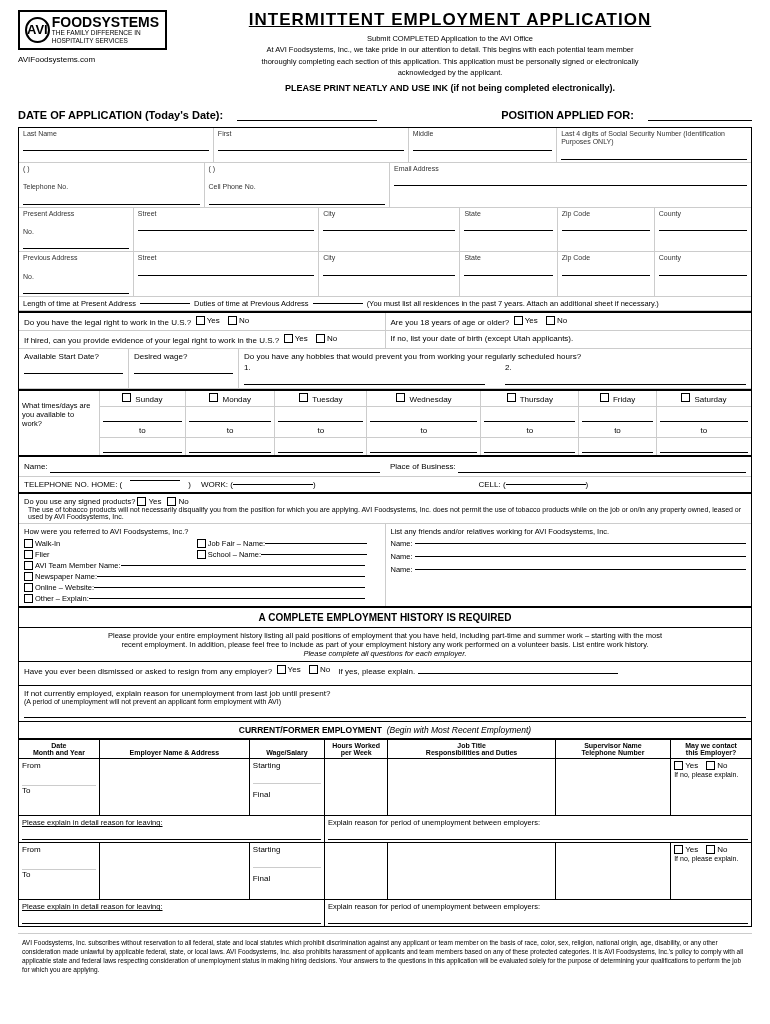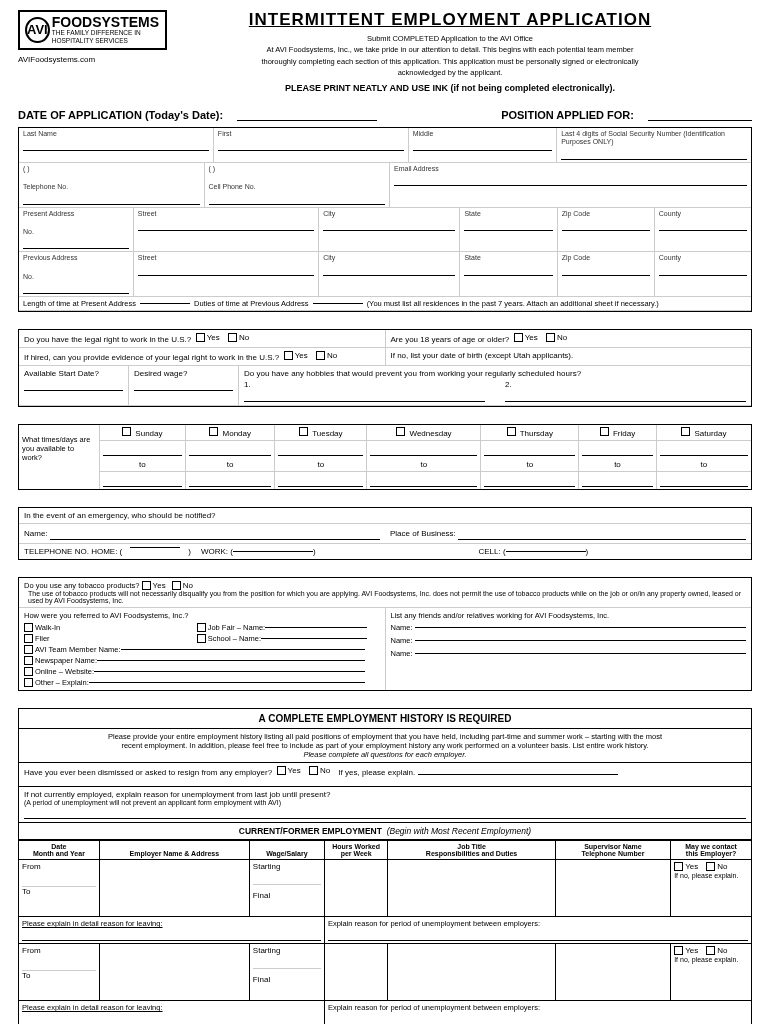--- a/index.html
+++ b/index.html
@@ -167,21 +167,21 @@
     }
     .disclaimer {
       font-size: 6.5px;
       line-height: 1.4;
       margin-top: 6px;
       padding: 4px;
       border-top: 1px solid #ccc;
     }
     .border-box {
       border: 1px solid #000;
-      margin-bottom: 17px;
+      margin-bottom: 0;
     }
     .full-line {
       border-bottom: 1px solid #000;
       display: block;
       height: 13px;
       width: 100%;
     }
     .logo-inner {
       display: flex;
       flex-direction: column;
@@ -508,23 +508,20 @@
           </td>
       <td style="border-top:1px solid #ccc;">
             <span class="full-line"></span>
           </td>
     </tr>
   </tbody>
     </table>
 </div>
 
 <div class="border-box">
-  <div style="padding:3px 5px;font-size:8px;border-bottom:1px solid #ccc;">
-    <span>In the event of an emergency, who should be notified?</span>
-  </div>
   <div style="display:flex;padding:3px 5px;font-size:8px;gap:10px;border-bottom:1px solid #ccc;">
     <div style="flex:1;display:flex;align-items:center;">
       <span>Name:</span>&nbsp;
       <span class="full-line" style="flex:1;"></span>
     </div>
     <div style="flex:1;display:flex;align-items:center;">
       <span>Place of Business:</span>&nbsp;
       <span class="full-line" style="flex:1;"></span>
     </div>
   </div>
@@ -543,21 +540,21 @@
       <span>CELL: (</span>
       <span style="border-bottom:1px solid #000;width:80px;display:inline-block;"></span>
       <span>)</span>
     </div>
   </div>
 </div>
 
 <div class="border-box">
 
   <div style="padding:3px 5px;font-size:7.5px;border-bottom:1px solid #ccc;display:flex;flex-wrap:wrap;align-items:flex-start;">
-    <span>Do you use any tobacco products?</span>&nbsp;
+    <span>Do you use any signed products?</span>&nbsp;
     <span class="checkbox-item">
         <span class="checkbox-box"></span>
         <span>Yes</span>
       </span>
     <span class="checkbox-item">
         <span class="checkbox-box"></span>
         <span>No</span>
       </span>
     <span style="font-size:7px;margin-left:4px;">The use of tobacco products will not necessarily disqualify you from the position for which you are applying. AVI Foodsystems, Inc. does not permit the use of tobacco products while on the job or on/in any property owned, leased or used by AVI Foodsystems, Inc.</span>
   </div>

